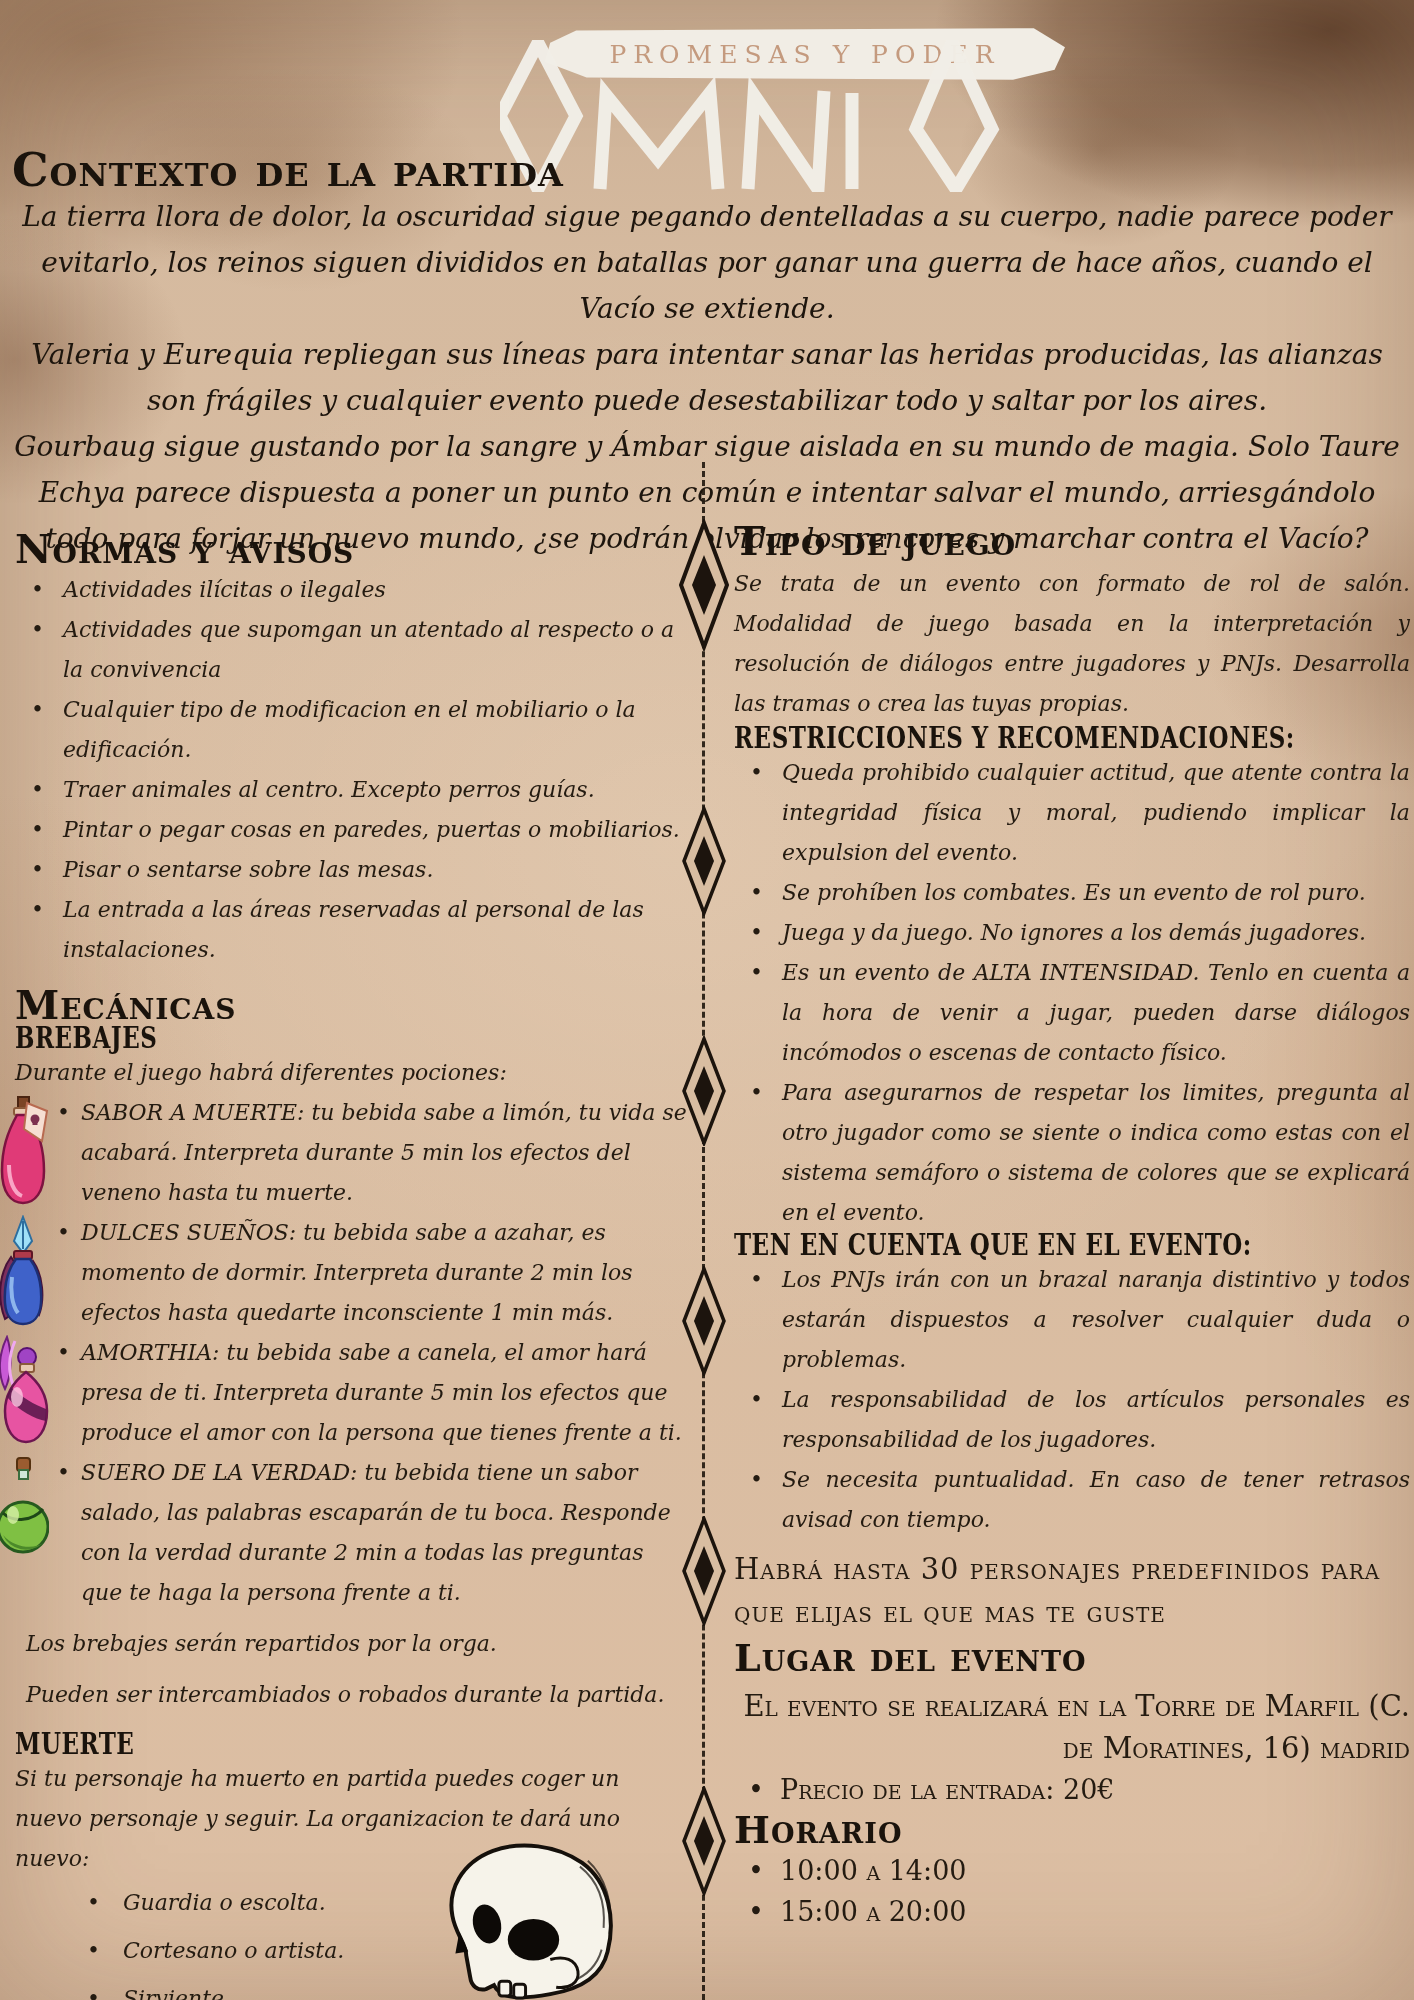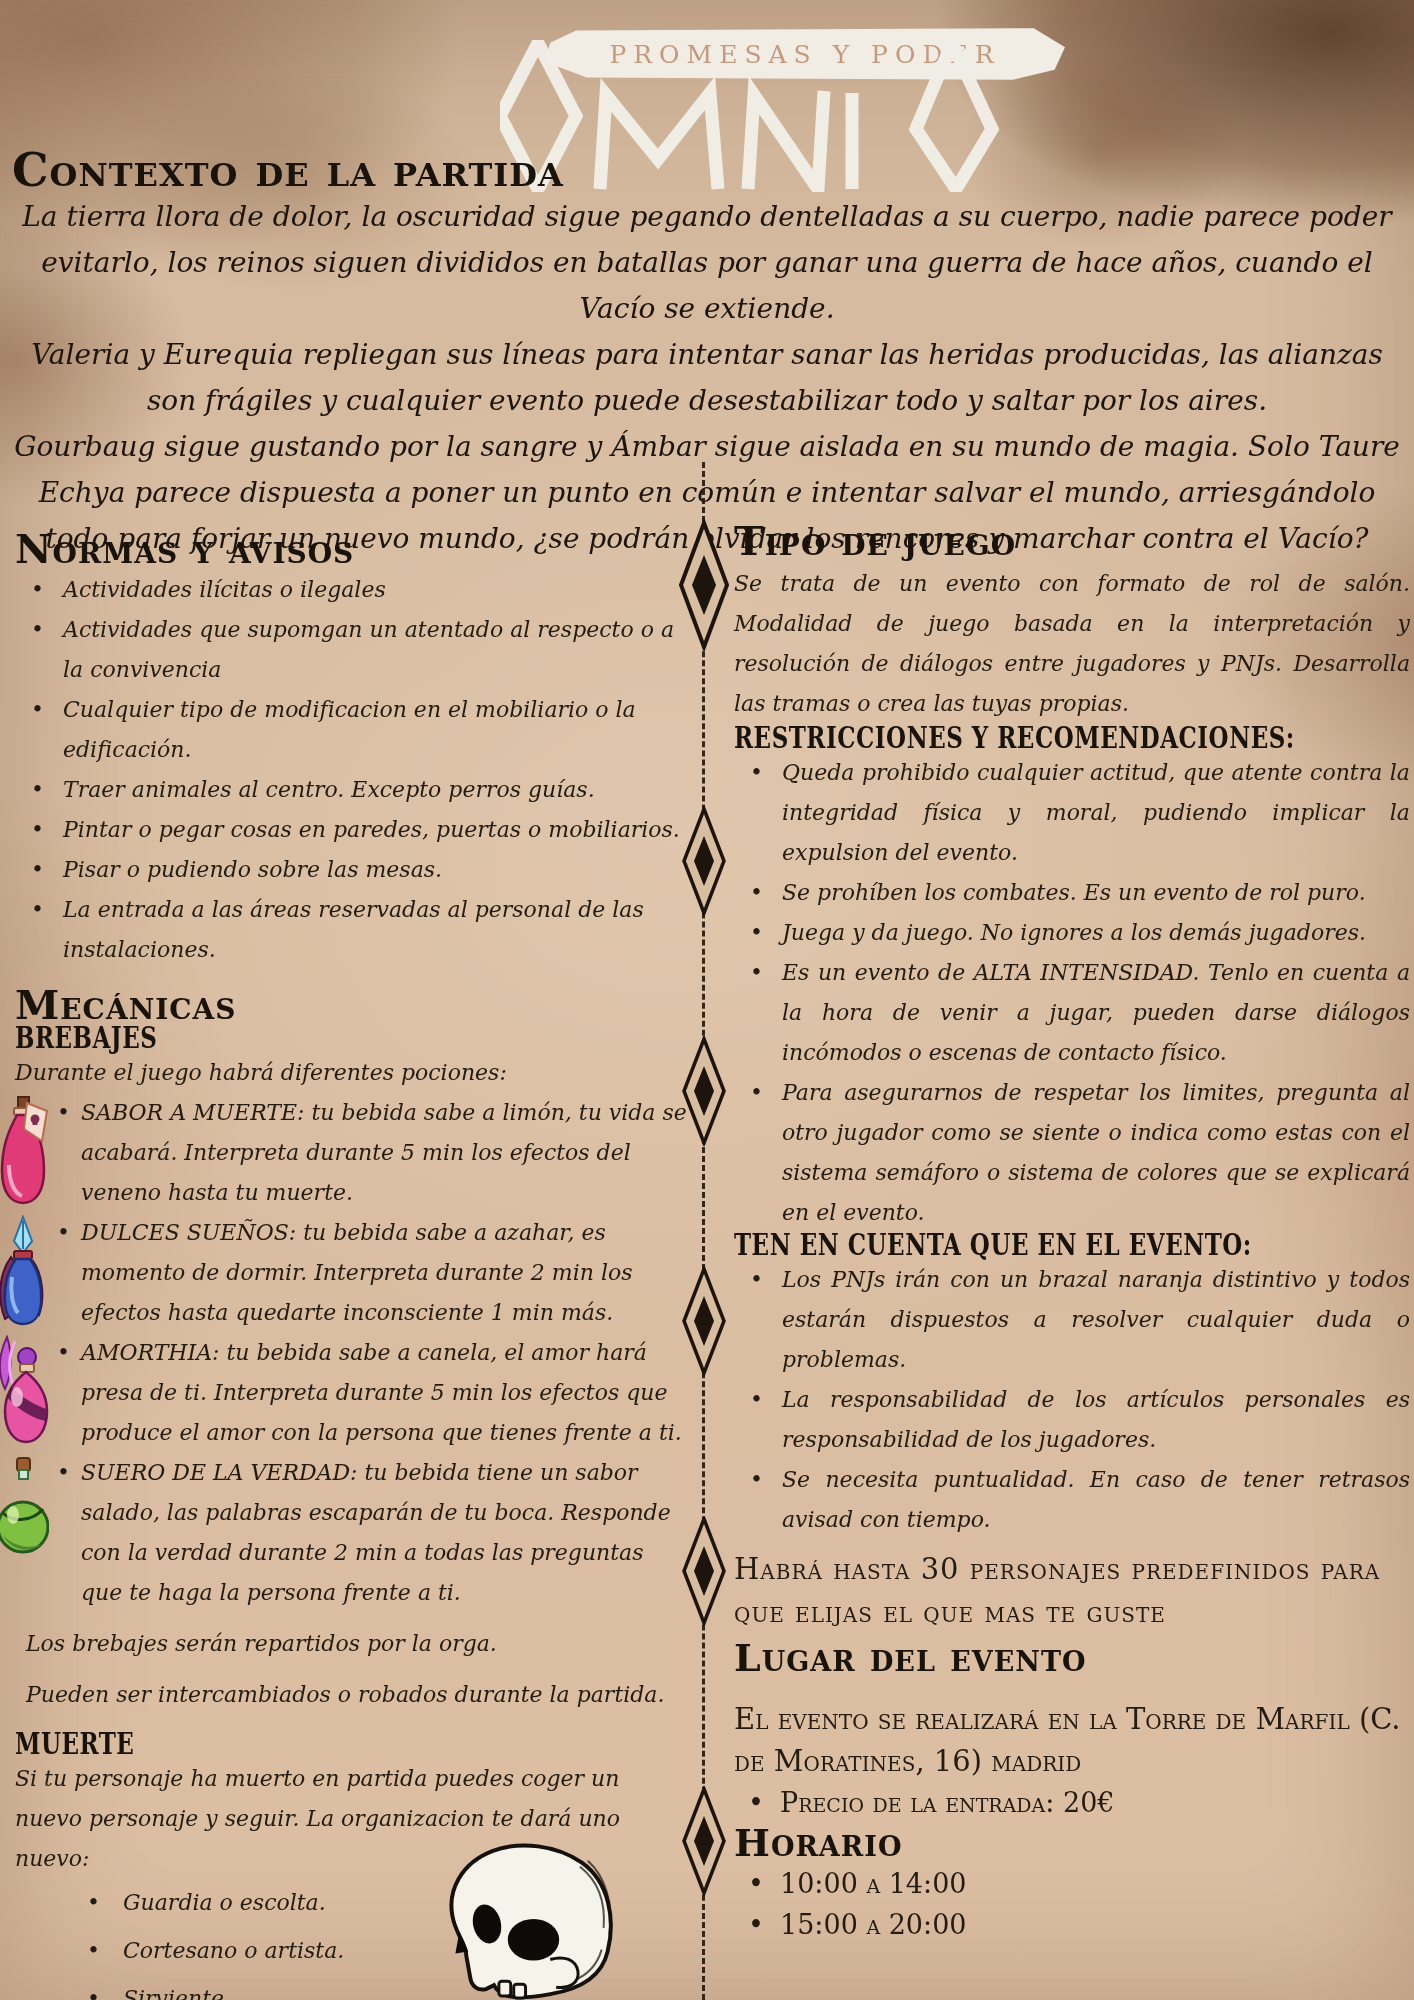--- a/index.html
+++ b/index.html
@@ -63,21 +63,21 @@
   .potions li { padding-left:28px; line-height:40px; font-style:italic; }
   .potions li::before { content:"•"; position:absolute; left:4px; }
   .potion-icon { position:absolute; left:-56px; top:2px; width:52px; height:112px; }
 
   .center-note { text-align:left; font-style:italic; line-height:40px; margin:11px; }
 
   .muerte-list li { padding-left:108px; font-style:italic; line-height:48px; }
   .muerte-list li::before { content:"•"; position:absolute; left:72px; }
 
   .personajes { font-variant:small-caps; font-size:29px; line-height:43px; margin:8px 0 4px; letter-spacing:1px; }
-  .direccion  { font-variant:small-caps; font-size:29px; line-height:42px; margin:20px 0 0; }
+  .direccion  { font-variant:small-caps; font-size:29px; line-height:42px; margin:7px 0 0;text-align:right; }
   .sc-list li { padding-left:46px; font-variant:small-caps; font-size:27px; line-height:41px; }
   .sc-list li::before { content:"•"; position:absolute; left:14px; }
   .dia-sc { font-variant:small-caps; font-size:29px; line-height:40px; margin:0; }
 
   .mt6 { margin-top:6px; } .mt14 { margin-top:14px; }
   .mb8 { }
 
   
   .divider-line { position:absolute; left:702px; top:462px; bottom:0; width:0; border-left:3px dashed #241b11; opacity:0.92; }
   .dia { position:absolute; left:681px; width:46px; height:110px; }
@@ -139,21 +139,21 @@
     </svg>
 
   <section class="left-col">
     <h2 class="celtic h-col mb8">Normas y avisos</h2>
     <ul class="bullets">
       <li>Actividades ilícitas o ilegales</li>
       <li>Actividades que supomgan un atentado al respecto o a la convivencia</li>
       <li>Cualquier tipo de modificacion en el mobiliario o la edificación.</li>
       <li>Traer animales al centro. Excepto perros guías.</li>
       <li>Pintar o pegar cosas en paredes, puertas o mobiliarios.</li>
-      <li>Pisar o pudiendo sobre las mesas.</li>
+      <li>Pisar o sentarse sobre las mesas.</li>
       <li>La entrada a las áreas reservadas al personal de las instalaciones.</li>
     </ul>
 
     <h2 class="celtic h-col mt14">Mecánicas</h2>
     <h3 class="gothic">Brebajes</h3>
     <p class="plain-it">Durante el juego habrá diferentes pociones:</p>
 
     <ul class="potions">
       <li>
         <svg class="potion-icon" viewBox="0 0 52 112">

